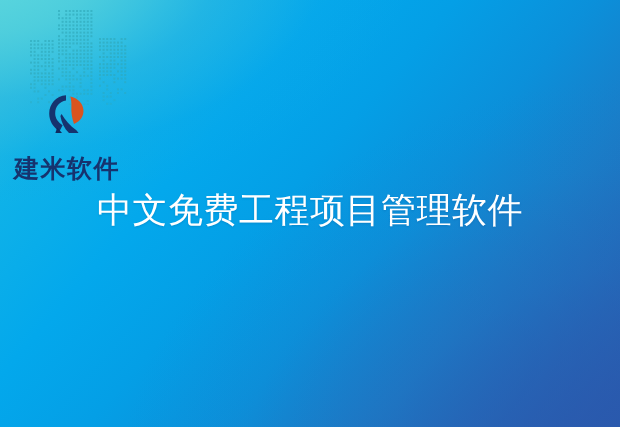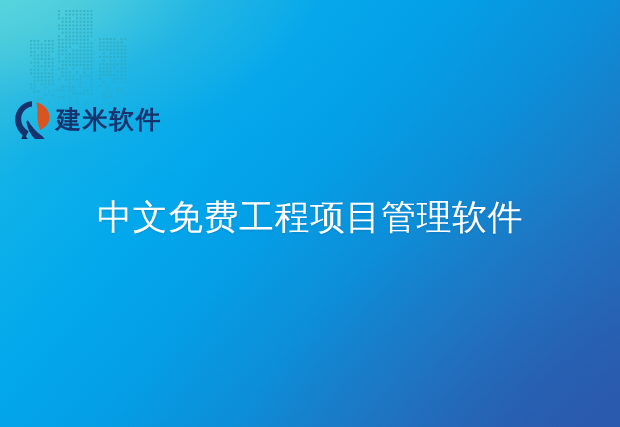--- a/index.html
+++ b/index.html
@@ -52,24 +52,25 @@
     top: 0;
     width: 170px;
     height: 105px;
     pointer-events: none;
   }
 
   
   #logo-lockup {
     position: absolute;
     left: 14px;
-    top: 100px;
+    top: 94px;
     display: flex;
     align-items: center;
-    gap: 4px;
+    gap: 22px;
+    flex-direction: column;
   }
   #logo-mark {
     width: 38px;
     height: 40px;
     flex: 0 0 auto;
     display: block;
   }
   #logo-wordmark {
     font-family: "Liberation Sans", "DejaVu Sans", sans-serif;
     font-size: 25px;
@@ -88,21 +89,21 @@
     right: 0;
     top: 181px;
     text-align: center;
     font-family: "Liberation Serif", "DejaVu Serif", serif;
     font-size: 35px;
     font-weight: normal;
     line-height: 1.26;
     color: #ffffff;
     letter-spacing: 0.5px;
     text-shadow: 0 1px 2px rgba(12,60,120,0.20);
-    margin: 15px;
+    margin: 8px;
     padding: 0;
   }
   #headline .hl-line {
     display: block;
     white-space: nowrap;
   }
 </style>
 </head>
 <body>
 

